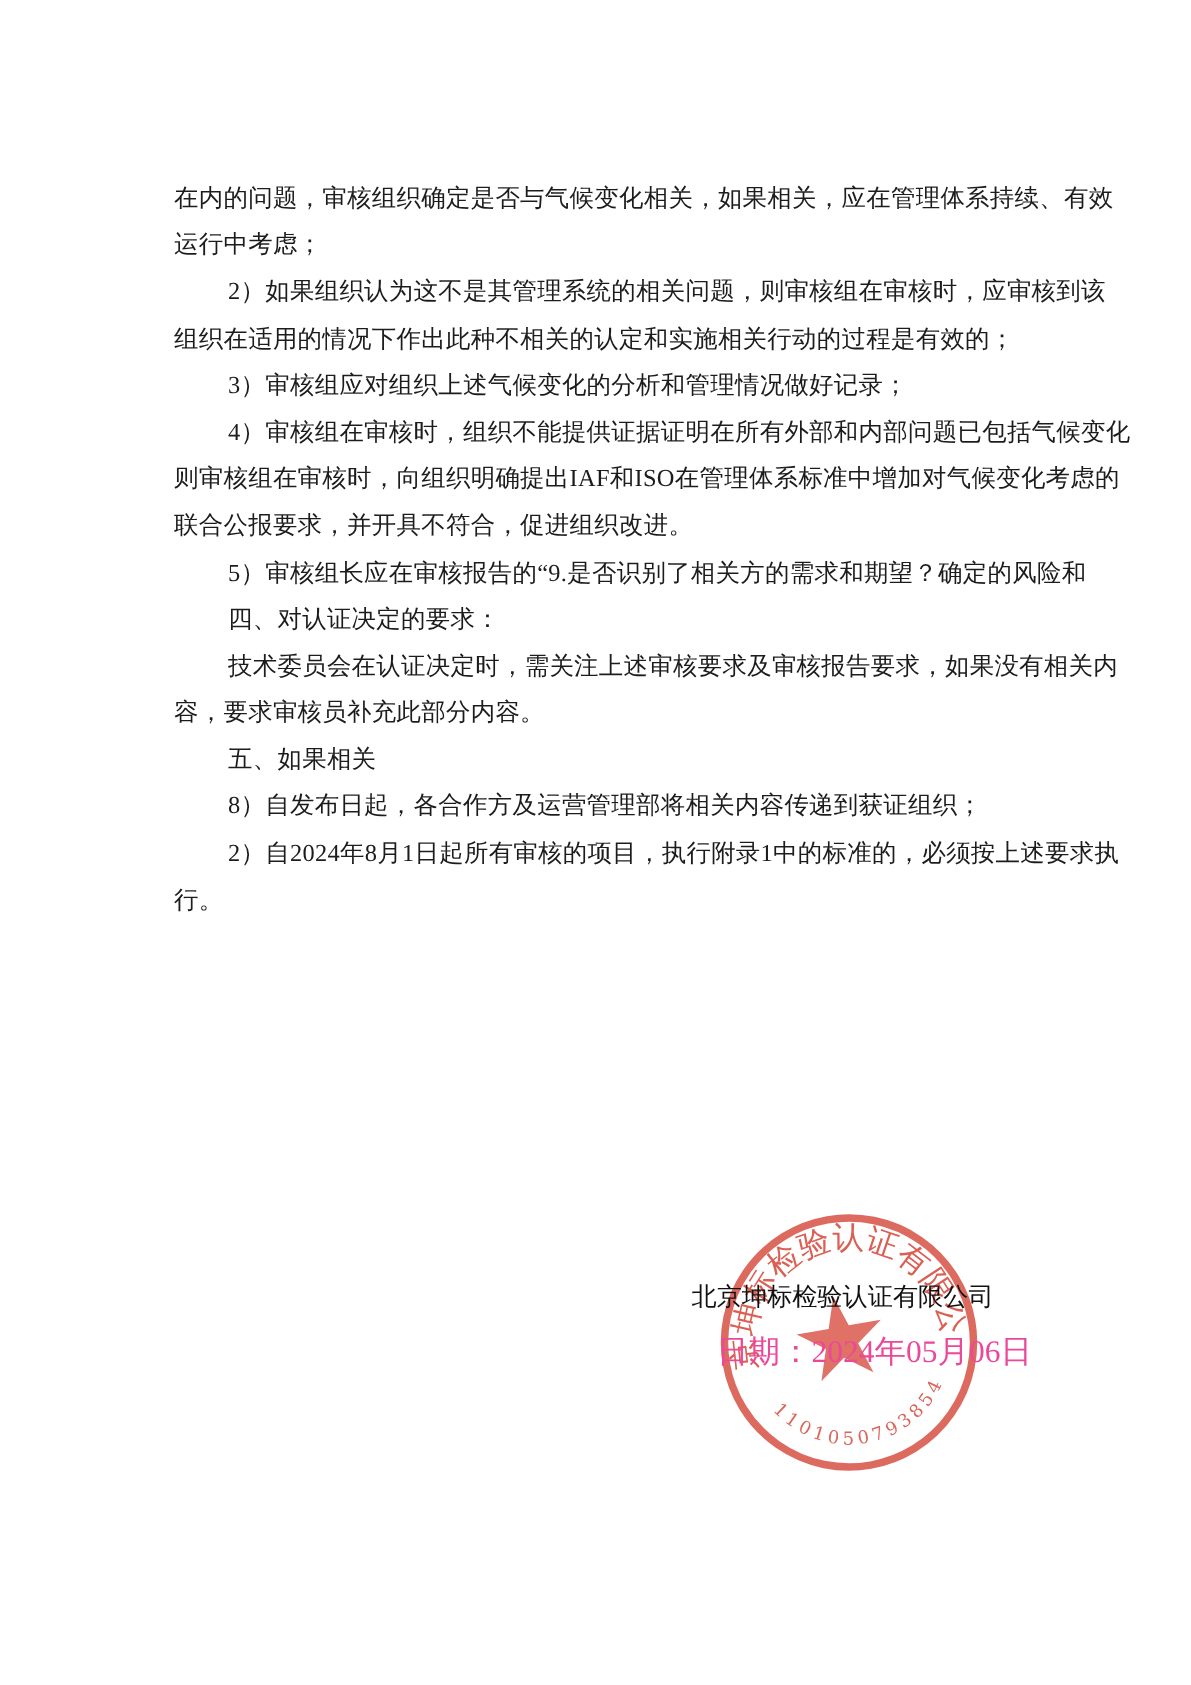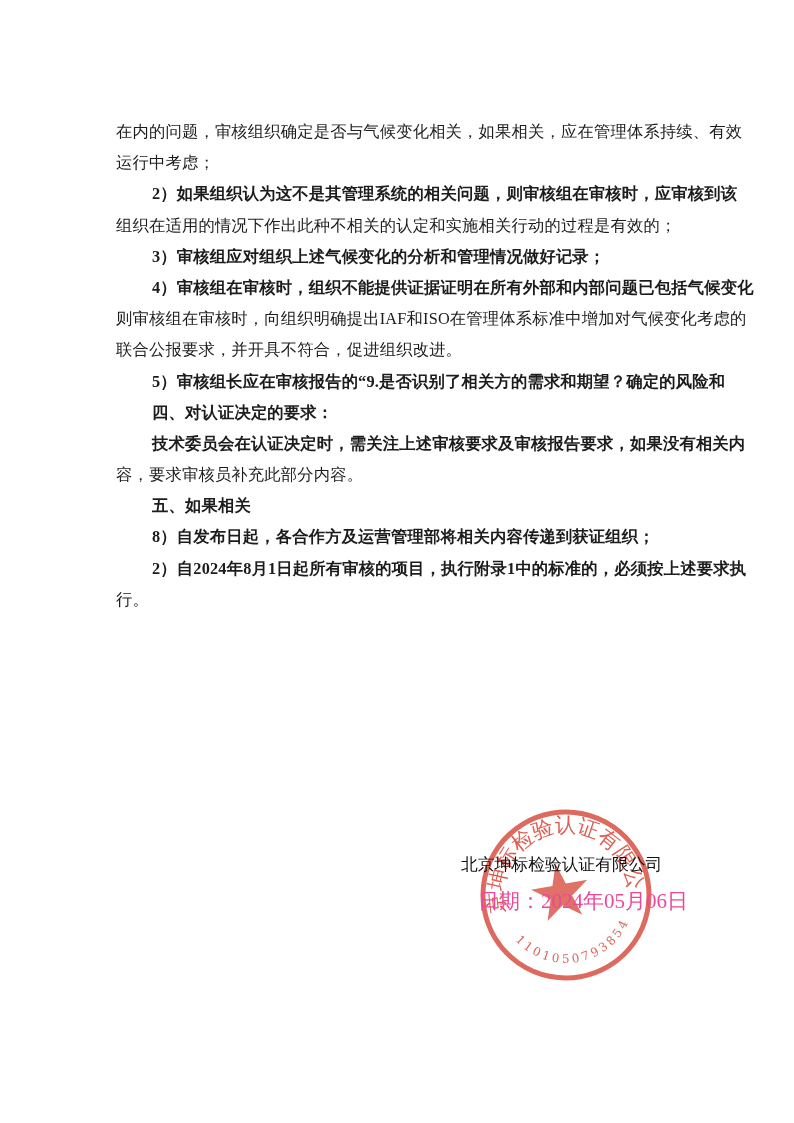--- a/index.html
+++ b/index.html
@@ -19,21 +19,21 @@
     color: #1c1c1c;
     font-size: 16.3px;
     margin-left: 26px;
   }
   .line {
     height: 31.2px;
     line-height: 31.2px;
     white-space: nowrap;
     letter-spacing: 0.2px;
   }
-  .line.indent { padding-left: 36px; font-weight: bold; }
+  .line.indent { padding-left: 36px; }
   .signature-company {
     position: absolute;
     left: 461px;
     top: 853px;
     font-size: 16.8px;
     color: #111111;
     white-space: nowrap;
     z-index: 3;
   }
   .signature-date {

